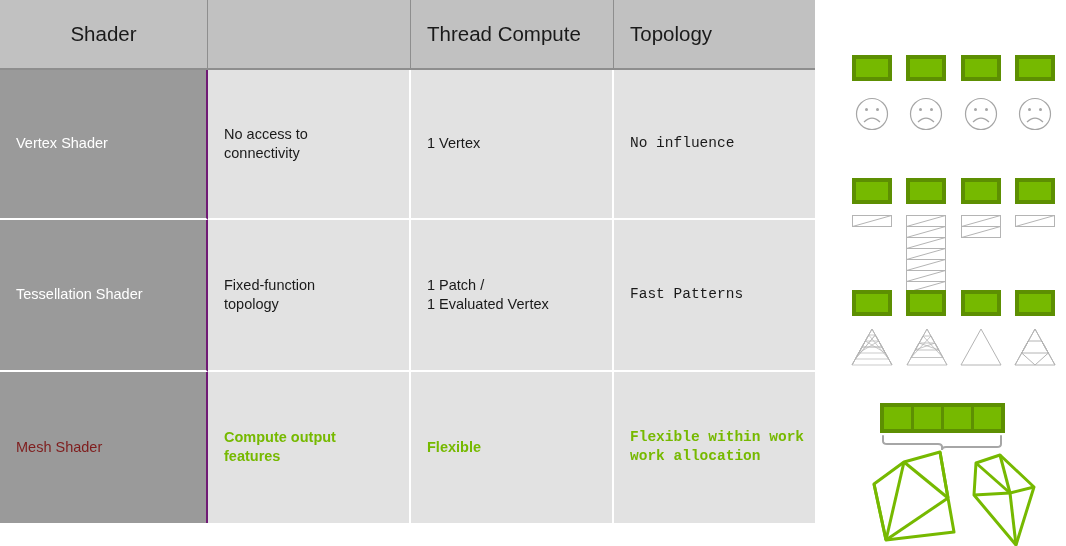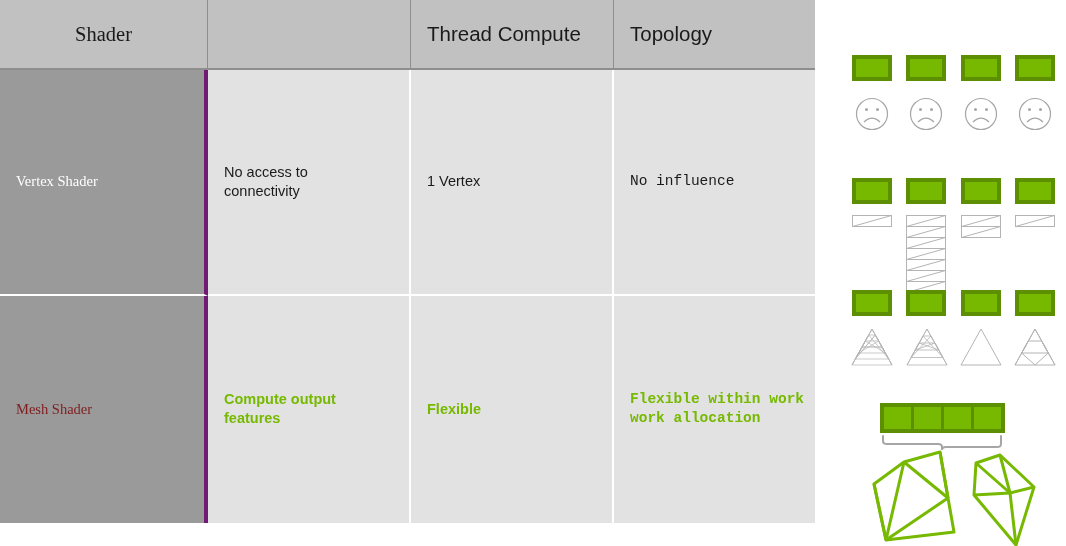--- a/index.html
+++ b/index.html
@@ -37,41 +37,40 @@
     color: #1a1a1a;
     font-weight: normal;
     font-size: 20.5px;
     height: 68px;
     padding: 0 16px;
     text-align: left;
     vertical-align: middle;
     border-right: 1px solid #8e8e8e;
     border-bottom: 2px solid #8e8e8e;
   }
-  #shader-table th.th-shader { text-align: center; font-family: Liberation Serif, serif; }
+  #shader-table th.th-shader { text-align: center; }
   #shader-table th:last-child { border-right: none; }
 
   #shader-table td {
     vertical-align: middle;
     font-size: 14.5px;
     line-height: 1.32;
     padding: 0 16px;
     background: #e2e2e2;
     color: #1a1a1a;
     border-right: 2px solid #ffffff;
     border-bottom: 2px solid #ffffff;
   }
   #shader-table td:last-child { border-right: none; font-family: Liberation Mono, monospace; }
   #shader-table tr:last-child td { border-bottom: none; }
 
   #shader-table td.name-cell {
     background: #9a9a9a;
     color: #ffffff;
-    border-right: 4px solid #701a75;
-    font-family: Liberation Serif, serif;
+    border-right: 2px solid #701a75;
   }
   #shader-table tr.row-vertex       td { height: 112px; }
   #shader-table tr.row-geometry     td { height: 113px; }
   #shader-table tr.row-tessellation td { height: 113px; }
   #shader-table tr.row-mesh         td { height: 115px; }
 
   #shader-table tr.row-mesh td { color: #76b900; font-weight: bold; }
   #shader-table tr.row-mesh td.name-cell { color: #7f1d1d; font-weight: normal; }
 
   .cell-line { display: block; white-space: nowrap; }
@@ -134,20 +133,34 @@
       </td>
       <td>
         <span class="cell-line">1 Vertex</span>
       </td>
       <td>
         <span class="cell-line">No influence</span>
       </td>
     </tr>
 
 
+    <tr class="row-tessellation">
+      <td class="name-cell">Tessellation Shader</td>
+      <td>
+        <span class="cell-line">Fixed-function</span>
+        <span class="cell-line">topology</span>
+      </td>
+      <td>
+        <span class="cell-line">1 Patch /</span>
+        <span class="cell-line">1 Evaluated Vertex</span>
+      </td>
+      <td>
+        <span class="cell-line">Fast Patterns</span>
+      </td>
+    </tr>
 
     <tr class="row-mesh">
       <td class="name-cell">Mesh Shader</td>
       <td>
         <span class="cell-line">Compute output</span>
         <span class="cell-line">features</span>
       </td>
       <td>
         <span class="cell-line">Flexible</span>
       </td>

